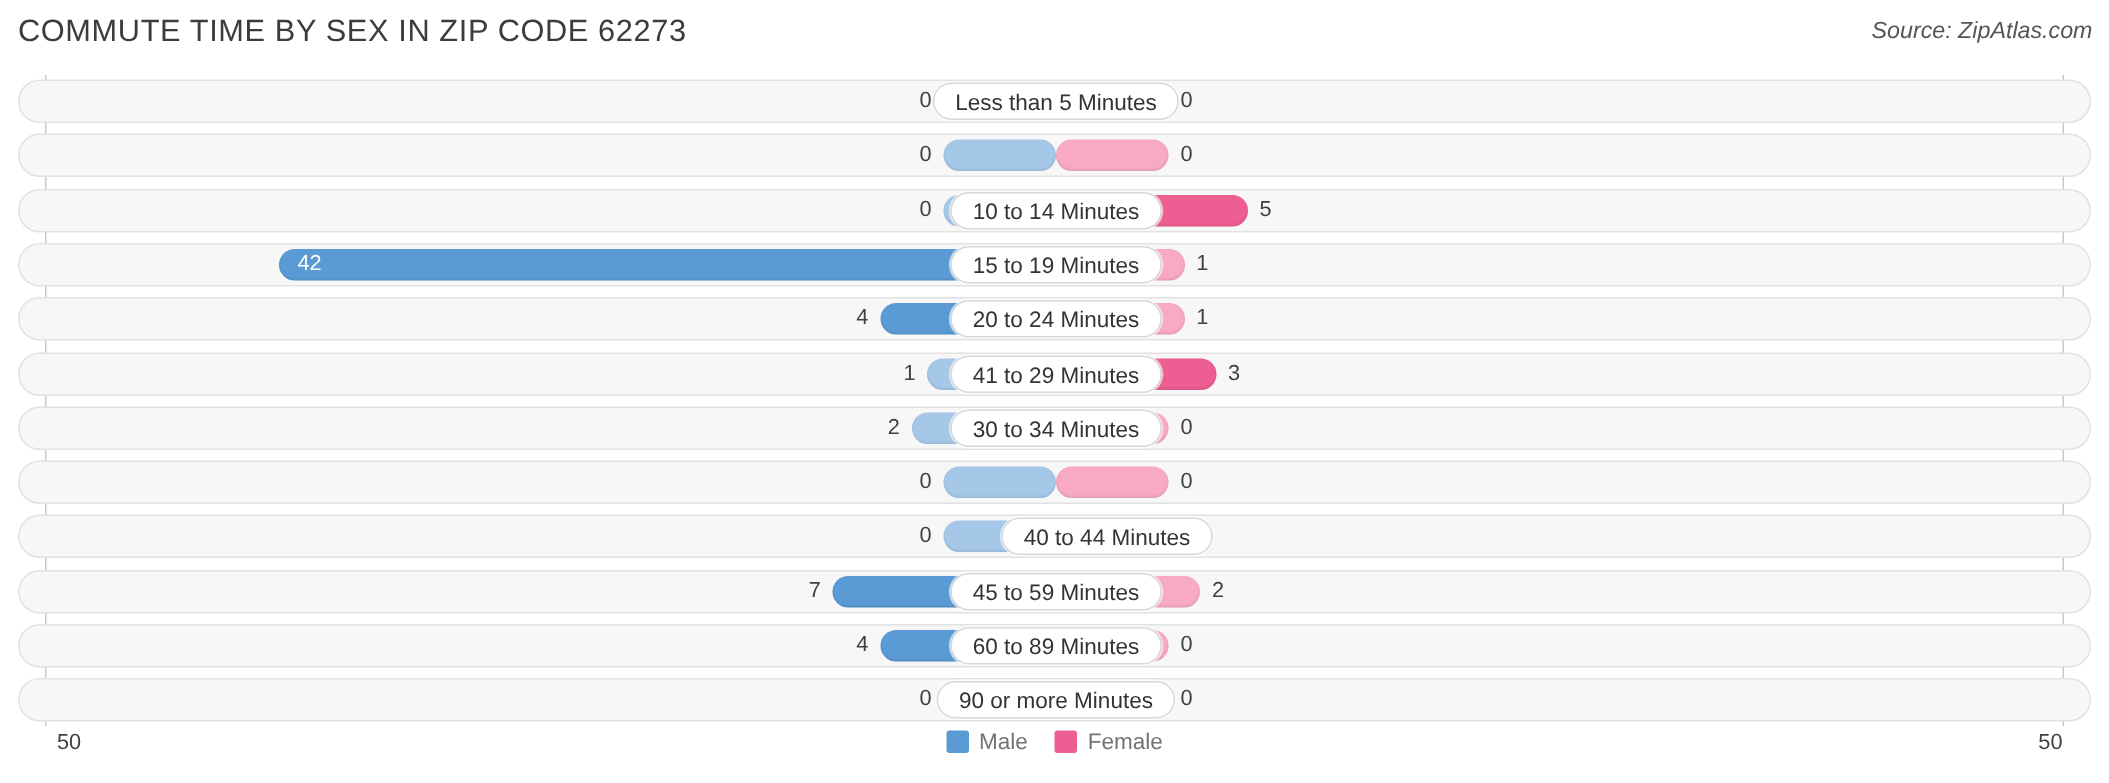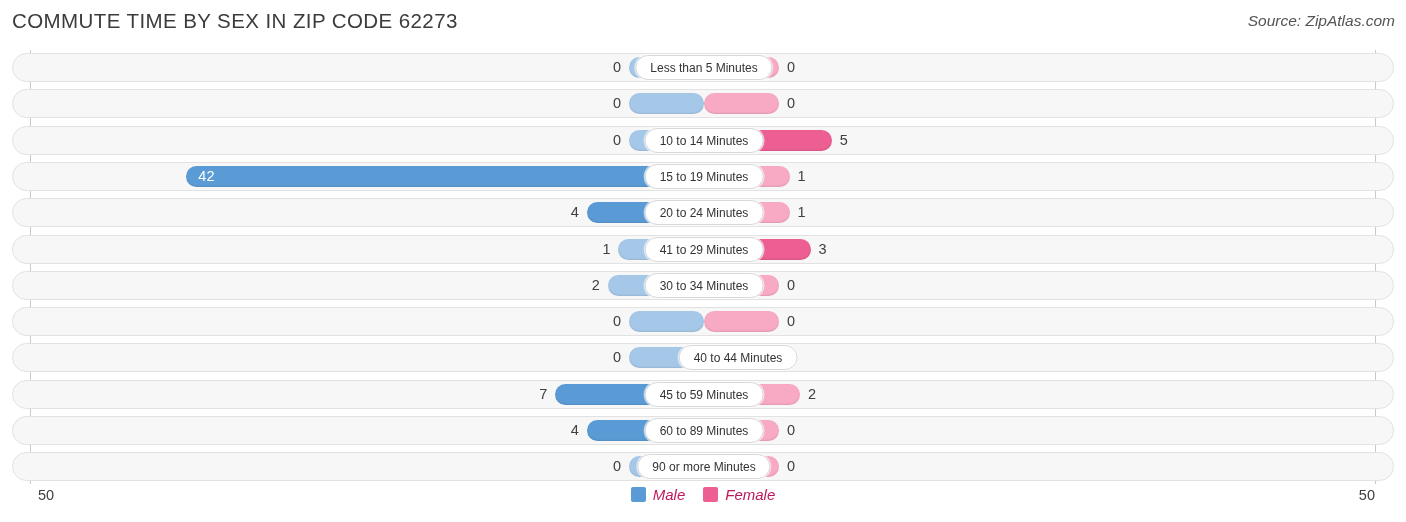--- a/index.html
+++ b/index.html
@@ -116,21 +116,21 @@
 
   
   .cat-pill {
     position: absolute;
     top: 1px;
     height: 25px;
     line-height: 25px;
     background: #ffffff;
     border: 1px solid #d8d8d8;
     border-radius: 13px;
-    font-size: 12px;
+    font-size: 15px;
     color: #333333;
     text-align: center;
     white-space: nowrap;
     padding: 0 14px;
     box-sizing: border-box;
     transform: translateX(-50%);
     box-shadow: 0 0 0 1px rgba(255,255,255,0.6);
   }
 
   
@@ -159,22 +159,21 @@
     gap: 7px;
   }
   .legend-swatch {
     width: 15px;
     height: 15px;
     border-radius: 2px;
     display: block;
   }
   .legend-text {
     font-size: 15px;
-    color: #be185d;
-    font-style: italic;
+    color: #737373;
   }
 </style>
 </head>
 <body>
 
 <div class="chart-wrap">
 
   <div class="chart-title">COMMUTE TIME BY SEX IN ZIP CODE 62273</div>
   <div class="chart-source">Source: ZipAtlas.com</div>
 

